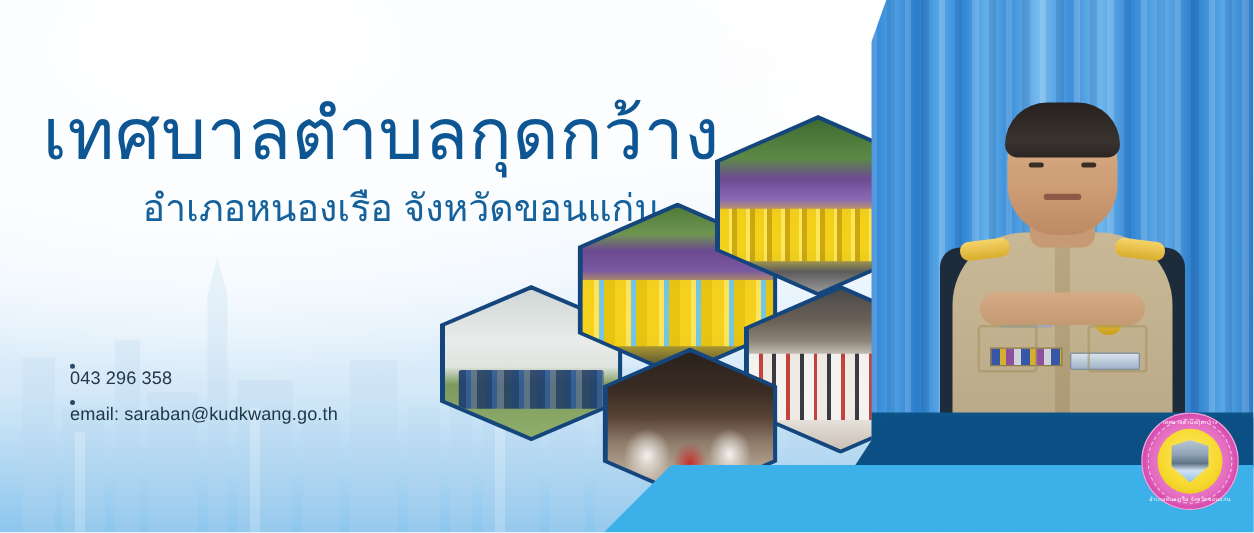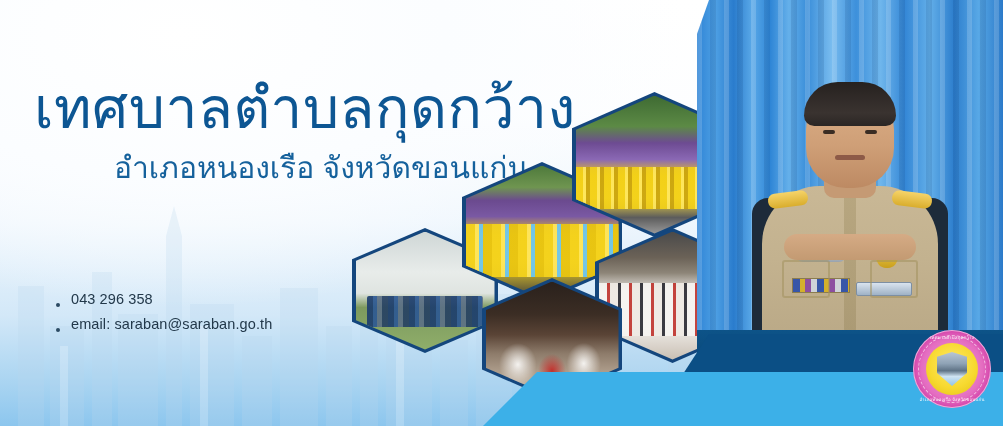--- a/index.html
+++ b/index.html
@@ -25,21 +25,21 @@
     font-size:57px;line-height:1.08;font-weight:400;color:#0d5693;
     letter-spacing:.5px;white-space:nowrap;
   }
   .subtitle{
     margin-top:10px;padding-left:80px;
     font-size:30px;line-height:1.2;font-weight:400;color:#15619c;white-space:nowrap;
   }
 
   
   .contact{position:absolute;left:56px;top:291px;}
-  .contact-row{display:flex;align-items:flex-end;margin-bottom:9px;}
+  .contact-row{display:flex;align-items:flex-start;margin-bottom:9px;flex-direction:column;}
   .bullet{width:4px;height:4px;border-radius:50%;background:#2b4a63;margin-right:11px;flex:none;}
   .contact-text{font-size:14.5px;color:#22384a;letter-spacing:.1px;white-space:nowrap;}
 
   
   .collage{position:absolute;left:340px;top:80px;width:390px;height:320px;}
   .hex{
     position:absolute;
     clip-path:polygon(50% 0%,100% 25%,100% 75%,50% 100%,0% 75%,0% 25%);
     background:#14467d;
     display:flex;align-items:center;justify-content:center;
@@ -276,21 +276,21 @@
     <div class="subtitle">อำเภอหนองเรือ จังหวัดขอนแก่น</div>
   </div>
 
   <div class="contact">
     <div class="contact-row">
       <span class="bullet"></span>
       <span class="contact-text">043 296 358</span>
     </div>
     <div class="contact-row">
       <span class="bullet"></span>
-      <span class="contact-text">email: saraban@saraban.go.th</span>
+      <span class="contact-text">email: saraban@kudkwang.go.th</span>
     </div>
   </div>
 
   <div class="collage">
     <div class="hex h1">
       <div class="inner">
           <div class="ph ph-building"></div>
         </div>
     </div>
     <div class="hex h2">

